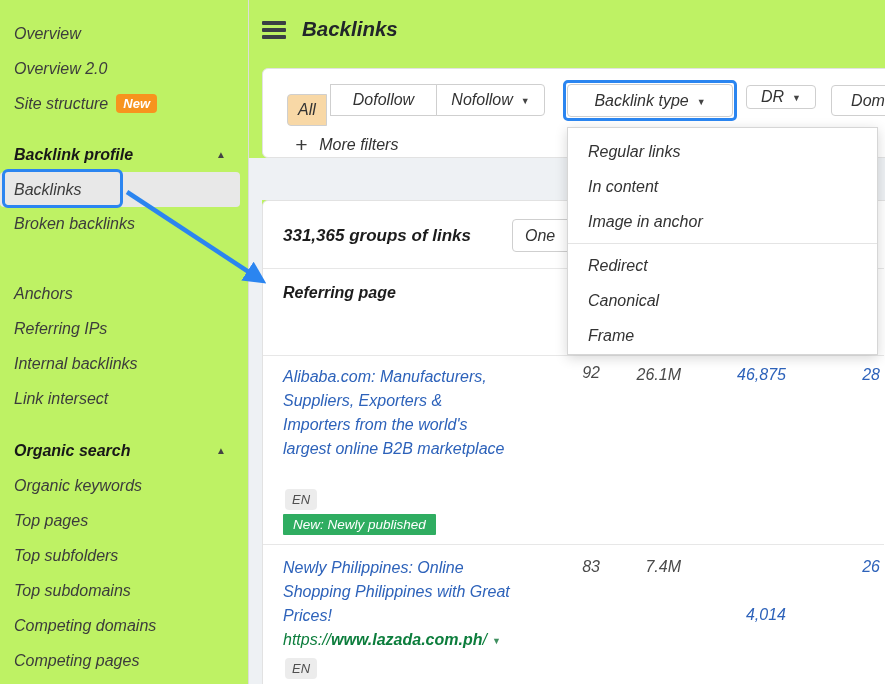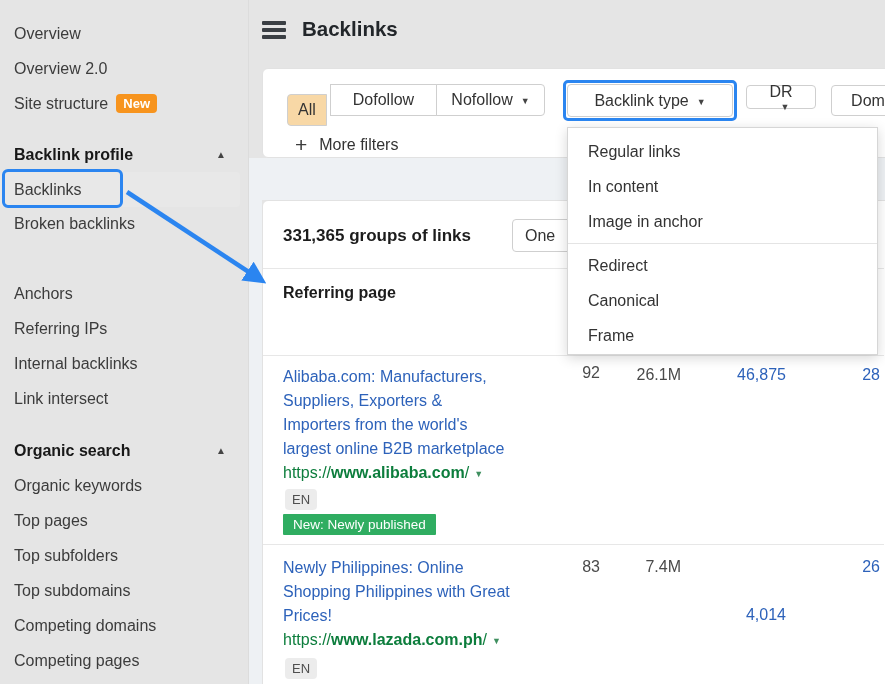--- a/index.html
+++ b/index.html
@@ -1,18 +1,18 @@
 <!DOCTYPE html>
 <html><head>
 <meta charset="utf-8">
 <style>
   * { margin:0; padding:0; box-sizing:border-box; }
   html,body { width:885px; height:684px; overflow:hidden; }
   body { font-family:"Liberation Sans", sans-serif; background:#fff; color:#333; }
-  #stage { position:relative; width:885px; height:684px; overflow:hidden; background:#e5e5e5; }
+  #stage { position:relative; width:885px; height:684px; overflow:hidden; background:#bef264;font-style:italic; }
   .abs { position:absolute; }
 
   
   .side-border { left:248px; top:0; width:1px; height:684px; background:#dcdcdc; }
   .side-item { left:0; width:248px; height:35px; display:flex; align-items:center; padding-left:14px;
                font-size:16px; color:#3c3c3c; cursor:pointer; }
   .side-head { font-weight:bold; color:#181818; }
   .side-caret { position:absolute; left:216px; font-size:10px; color:#444; }
   .sel-bg { left:0; top:172px; width:240px; height:35px; background:#e8e8e8; border-radius:4px; }
   .badge-new { display:inline-block; margin-left:8px; background:#f7941e; color:#fff; font-size:13px;
@@ -31,21 +31,21 @@
   .filter-card { left:262px; top:68px; width:640px; height:90px; }
   .table-card { left:262px; top:200px; width:640px; height:500px; }
 
   
   .btn { position:absolute; display:flex; align-items:center; justify-content:center;
          background:#fff; border:1px solid #cfcfcf; border-radius:4px; font-size:16px; color:#333; cursor:pointer; }
   .seg-all { left:287px; top:94px; width:40px; height:32px; border-radius:4px 0 0 4px; background:#f8d8a6; z-index:2; }
   .seg-dofollow { left:330px; top:84px; width:107px; height:32px; border-radius:0; }
   .seg-nofollow { left:436px; top:84px; width:109px; height:32px; border-radius:0 4px 4px 0; }
   .btn-backlink-type { left:567px; top:84px; width:166px; height:33px; }
-  .btn-dr { left:746px; top:85px; width:70px; height:24px;flex-direction:column; }
+  .btn-dr { left:746px; top:85px; width:70px; height:24px; }
   .btn-dom { left:831px; top:85px; width:74px; height:31px; }
   .btn-one { left:512px; top:219px; width:120px; height:33px; justify-content:flex-start; padding-left:12px; }
   .caret-down { font-size:9px; color:#444; margin-left:8px; position:relative; top:1px; }
 
   .more-filters { left:295px; top:134px; height:22px; display:flex; align-items:center; cursor:pointer; }
   .plus-glyph { font-size:21px; color:#3c3c3c; line-height:20px; }
   .more-filters-label { font-size:16px; color:#333; margin-left:12px; }
 
   
   .menu { left:567px; top:127px; width:311px; height:228px; background:#fff; border:1px solid #d6d6d6;
@@ -192,23 +192,20 @@
   <div class="abs divider" style="left:263px; top:268px; width:621px;"></div>
   <div class="abs col-head">Referring page</div>
   <div class="abs divider" style="left:263px; top:355px; width:621px;"></div>
 
   <div class="abs row-title" style="left:283px; top:365px;">
     <div>Alibaba.com: Manufacturers,</div>
     <div>Suppliers, Exporters &amp;</div>
     <div>Importers from the world's</div>
     <div>largest online B2B marketplace</div>
   </div>
-  <div class="abs url-line" style="left:283px; top:464px;">
-    <span>https://</span><b>www.alibaba.com</b><span>/</span><span class="url-caret">▼</span>
-  </div>
   <span class="abs lang-badge" style="left:285px; top:489px;">EN</span>
   <span class="abs green-pill" style="left:283px; top:514px;">New: Newly published</span>
   <div class="stat" style="left:540px; top:364px; width:60px;">92</div>
   <div class="stat" style="left:605px; top:366px; width:76px;">26.1M</div>
   <div class="stat stat-link" style="left:690px; top:366px; width:96px;">46,875</div>
   <div class="stat stat-link" style="left:814px; top:366px; width:66px;">28</div>
 
   <div class="abs divider" style="left:263px; top:544px; width:621px;"></div>
 
   <div class="abs row-title" style="left:283px; top:556px;">

